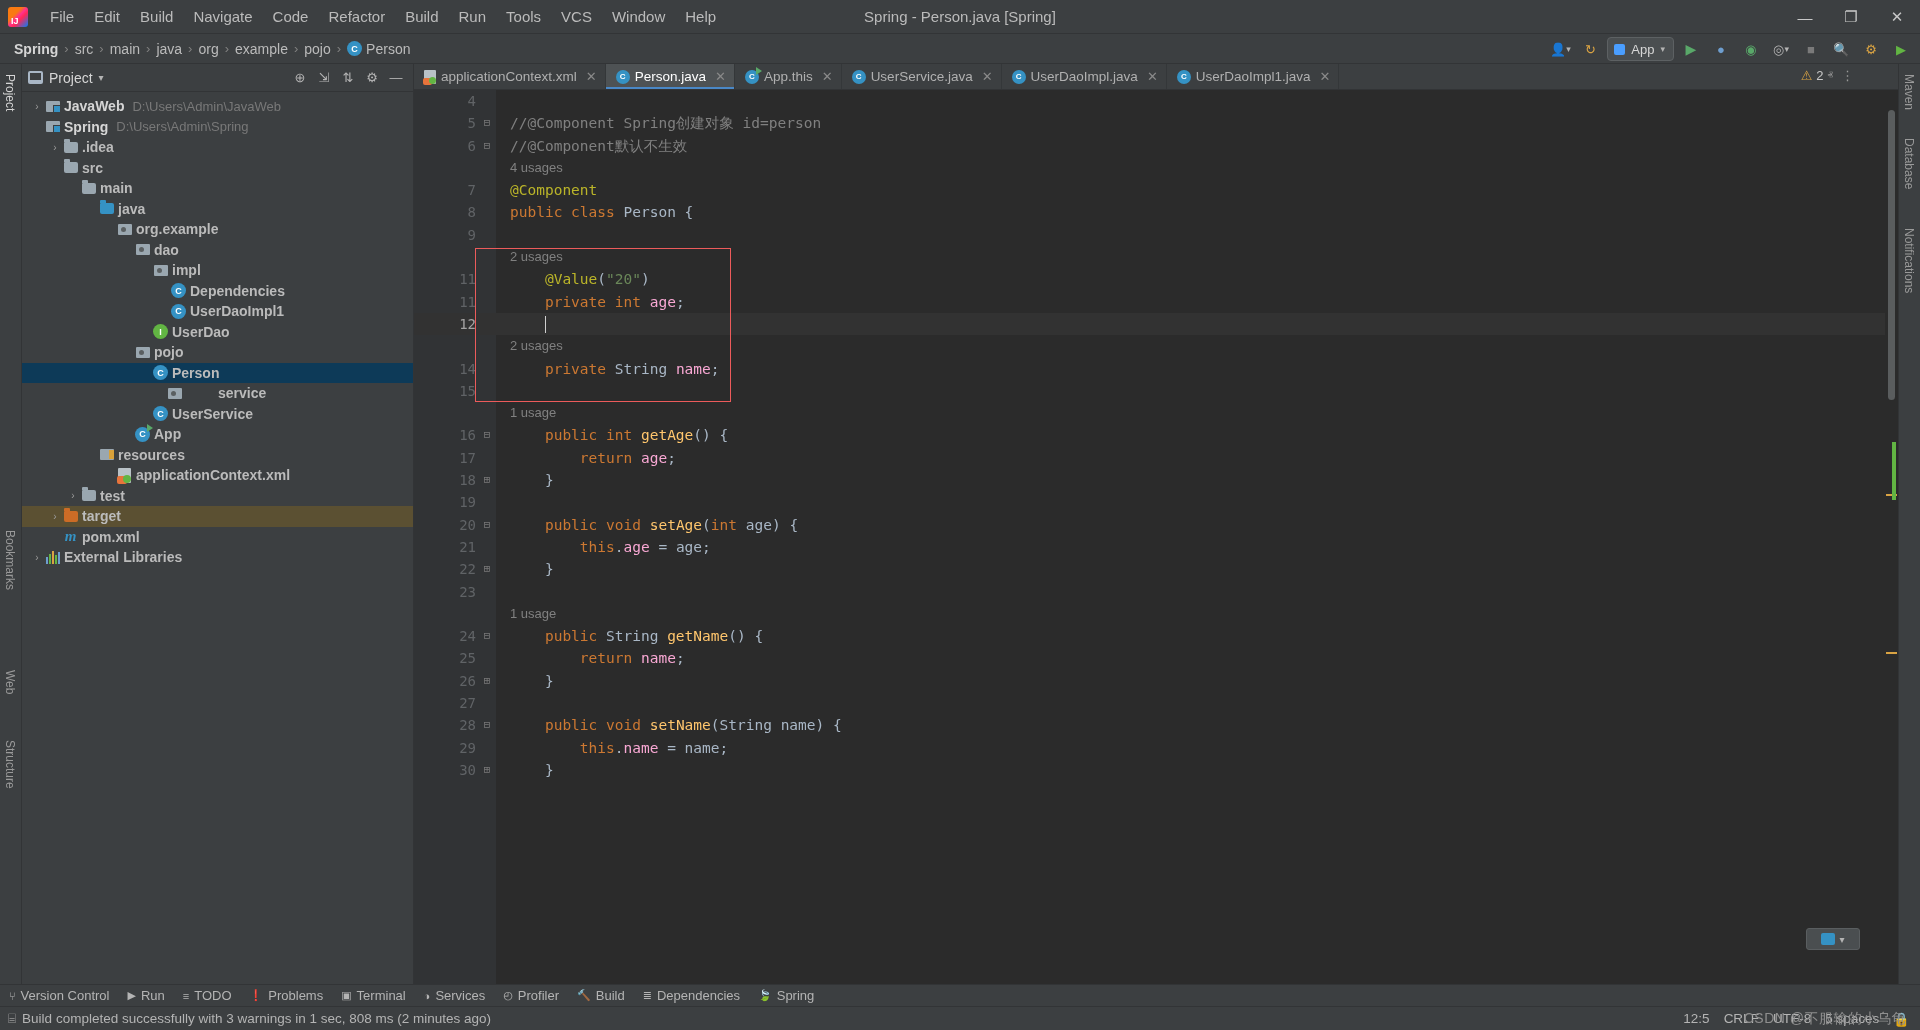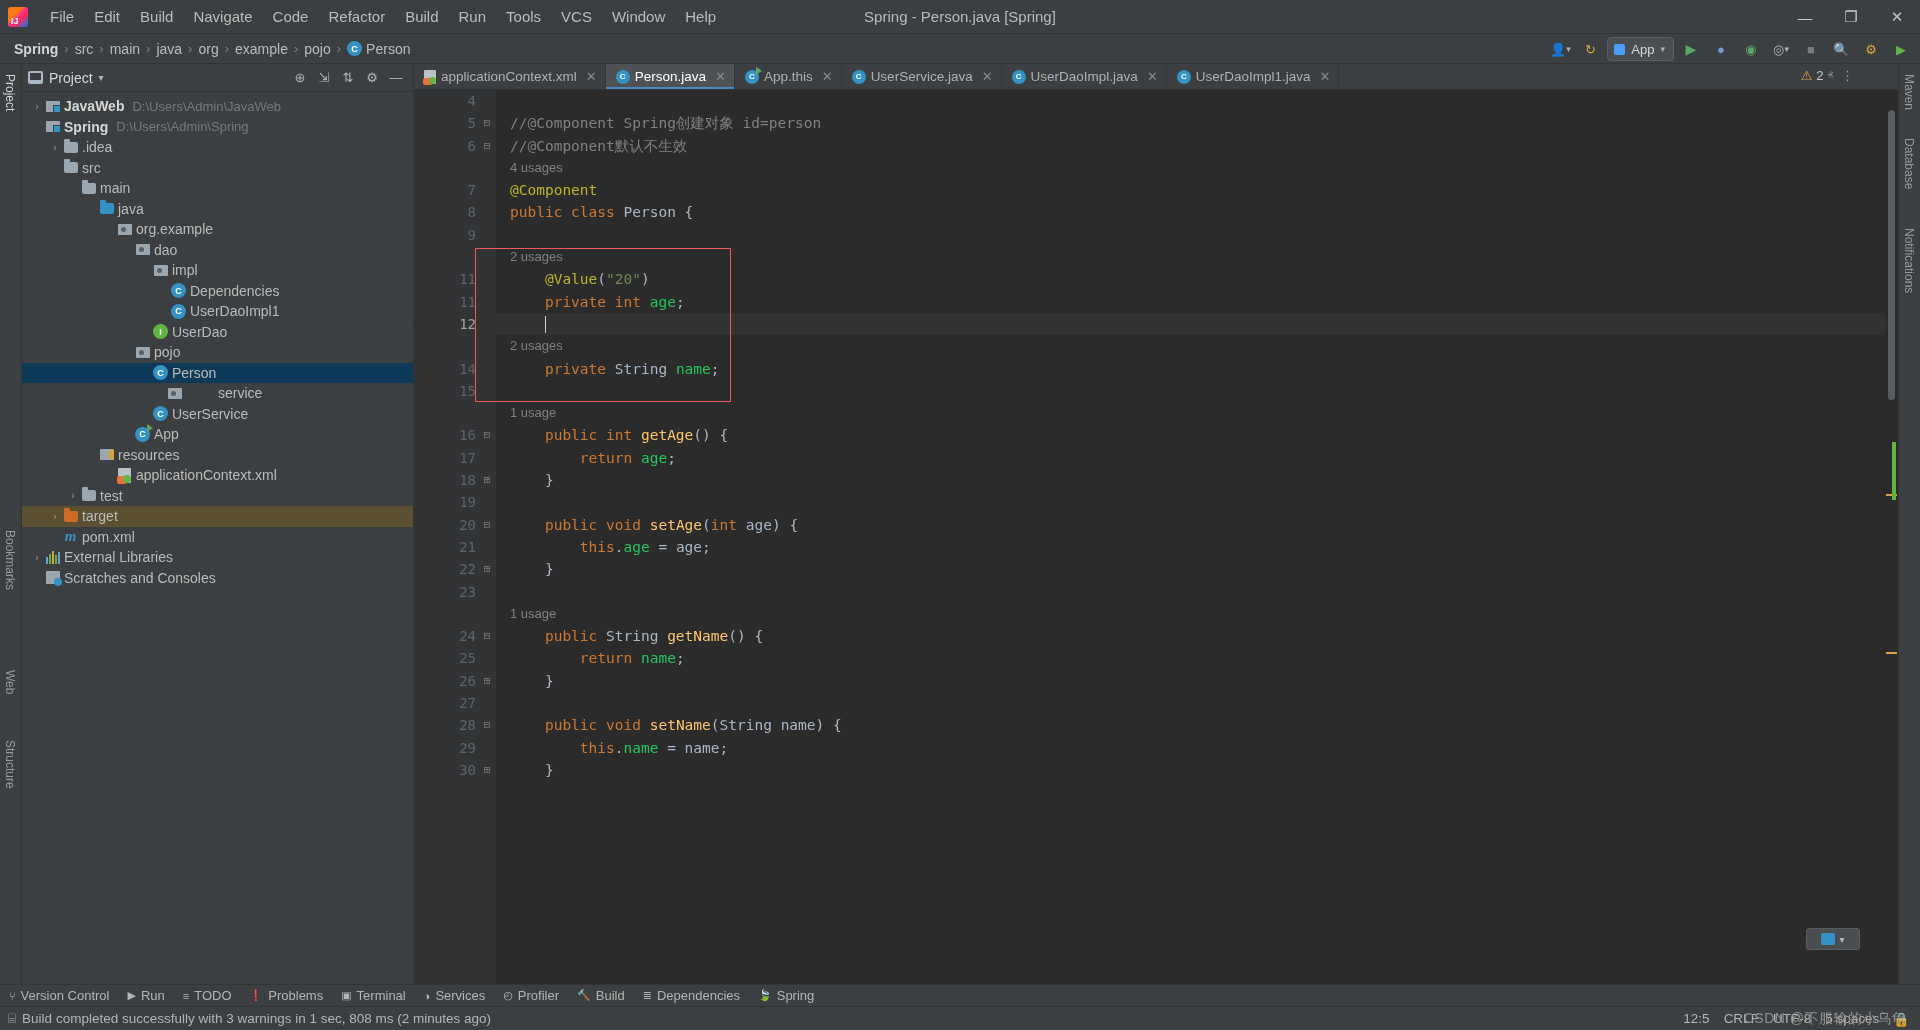--- a/index.html
+++ b/index.html
@@ -116,21 +116,21 @@
   .tree-row {
     height: 20.5px; display: flex; align-items: center; white-space: nowrap;
     padding-right: 4px;
   }
   .tree-row.selected { background: #0d3a58; }
   .tree-row.highlight-target { background: #5b5032; }
   .arrow {
     width: 14px; color: #9a9a9a; font-size: 10px; text-align: center; flex: 0 0 14px;
   }
   .node-ic { width: 17px; flex: 0 0 17px; display:flex; align-items:center; justify-content:center; }
-  .lbl { margin-left: 3px; }
+  .lbl { margin-left: 3px; font-weight: bold; }
   .lbl.bold { font-weight: bold; color: #d6d6d6; }
   .path-hint { color: #787878; margin-left: 8px; font-size: 13px; }
 
   
   .ic-folder { width:14px;height:11px;background:#9aa7b0;border-radius:1px 2px 2px 2px; position:relative;}
   .ic-folder::before{content:"";position:absolute;left:0;top:-3px;width:6px;height:3px;background:#9aa7b0;border-radius:1px 1px 0 0;}
   .ic-folder.blue{background:#3592c4;}
   .ic-folder.blue::before{background:#3592c4;}
   .ic-folder.orange{background:#cc6c26;}
   .ic-folder.orange::before{background:#cc6c26;}
@@ -237,21 +237,21 @@
     position: absolute; left: 96px; color: #808080; font-size: 13px;
     font-family: "Liberation Sans", sans-serif;
   }
 
   
   .c-comment { color: #808080; }
   .c-anno { color: #bbb529; }
   .c-kw { color: #cc7832; }
   .c-class { color: #a9b7c6; }
   .c-str { color: #6a8759; }
-  .c-field { color: #22c55e; }
+  .c-field { color: #f9a8d4; }
   .c-method { color: #ffc66d; }
   .c-plain { color: #a9b7c6; }
   .c-paren { color: #a9b7c6; }
 
   .caret {
     display: inline-block; width: 1.5px; height: 17px; background: #cfcfcf;
     vertical-align: middle; animation: blink 1.05s step-end infinite;
   }
   @keyframes blink { 50% { opacity: 0; } }
 
@@ -575,27 +575,20 @@
             <span class="ic-extlib">
               <i style="background: rgb(110, 158, 207); height: 7px;"></i>
               <i style="background: rgb(98, 181, 67); height: 10px;"></i>
               <i style="background: rgb(217, 163, 67); height: 13px;"></i>
               <i style="background: rgb(98, 181, 67); height: 9px;"></i>
               <i style="background: rgb(110, 158, 207); height: 12px;"></i>
             </span>
           </span>
           <span class="lbl">External Libraries</span>
         </div>
-        <div class="tree-row" style="padding-left: 8px;">
-          <span class="arrow"></span>
-          <span class="node-ic">
-            <span class="ic-scratch"></span>
-          </span>
-          <span class="lbl">Scratches and Consoles</span>
-        </div>
       </div>
   </div>
 
   <div class="editor-area">
     <div class="tabbar" id="editor-tabs">
         <div class="tab">
           <span class="tab-ic-xml"></span>
           <span>applicationContext.xml</span>
           <span class="tabx">✕</span>
         </div>

